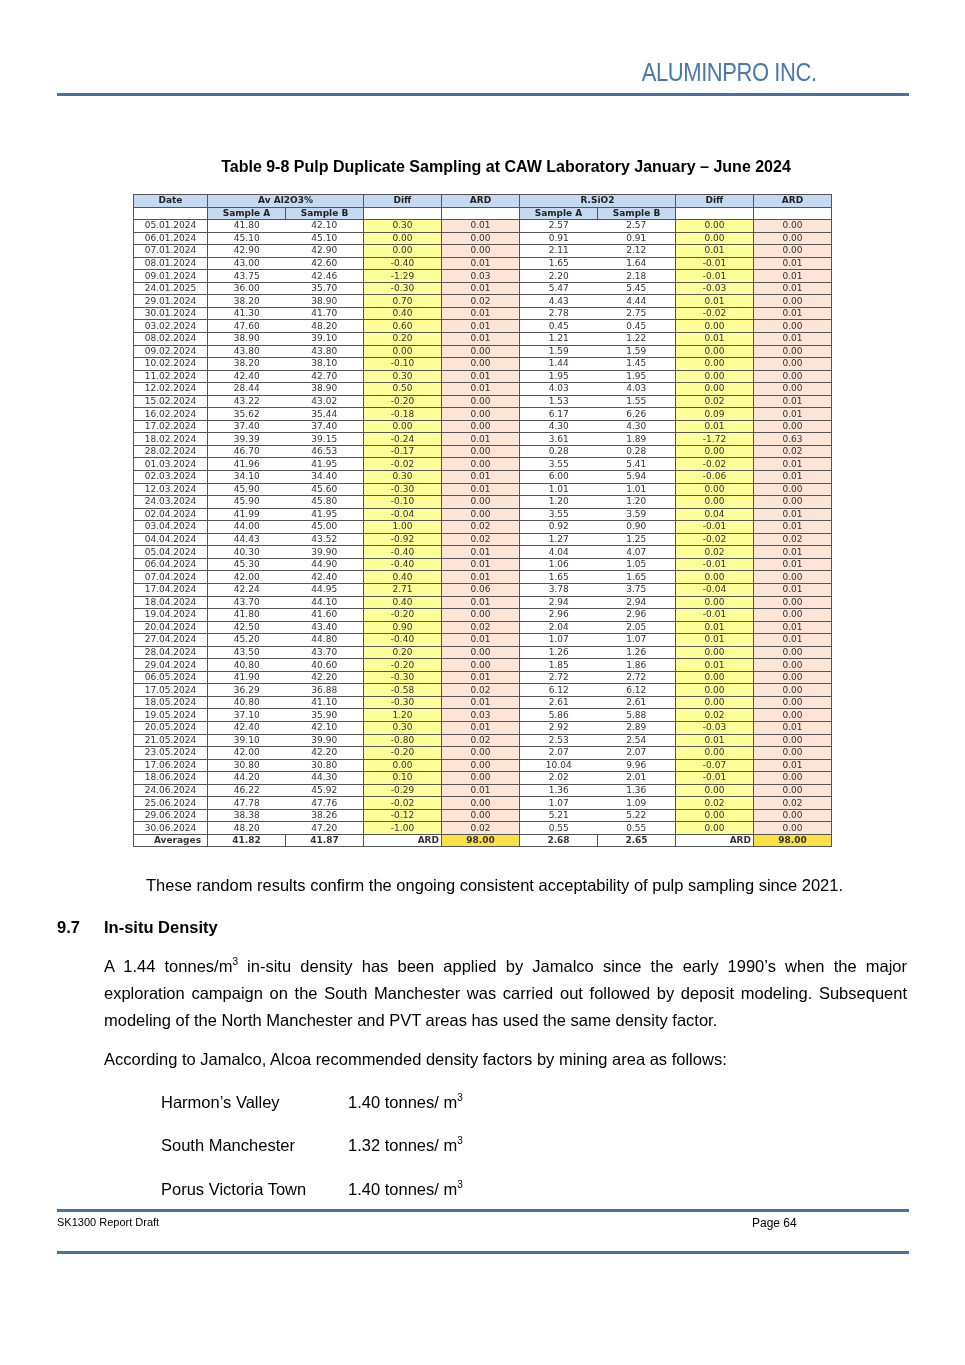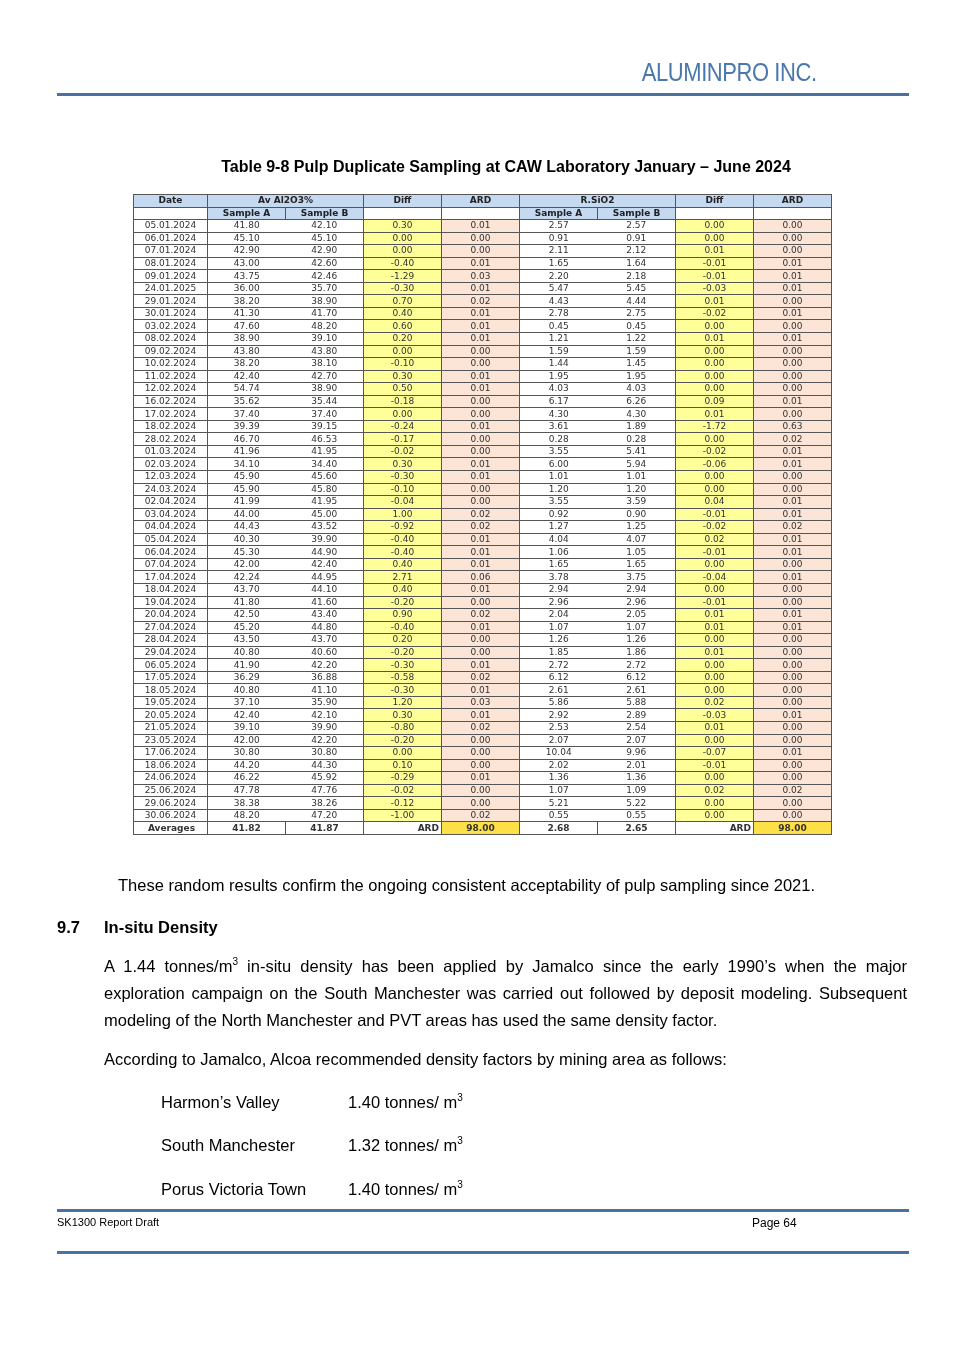--- a/index.html
+++ b/index.html
@@ -200,28 +200,39 @@
         <td class="num b">42.70</td>
         <td class="diff">0.30</td>
         <td class="ard">0.01</td>
         <td class="num a">1.95</td>
         <td class="num b">1.95</td>
         <td class="diff">0.00</td>
         <td class="ard">0.00</td>
       </tr>
       <tr>
         <td class="date">12.02.2024</td>
-        <td class="num a">54.74</td>
+        <td class="num a">28.44</td>
         <td class="num b">38.90</td>
         <td class="diff">0.50</td>
         <td class="ard">0.01</td>
         <td class="num a">4.03</td>
         <td class="num b">4.03</td>
         <td class="diff">0.00</td>
         <td class="ard">0.00</td>
+      </tr>
+      <tr>
+        <td class="date">15.02.2024</td>
+        <td class="num a">43.22</td>
+        <td class="num b">43.02</td>
+        <td class="diff">-0.20</td>
+        <td class="ard">0.00</td>
+        <td class="num a">1.53</td>
+        <td class="num b">1.55</td>
+        <td class="diff">0.02</td>
+        <td class="ard">0.01</td>
       </tr>
       <tr>
         <td class="date">16.02.2024</td>
         <td class="num a">35.62</td>
         <td class="num b">35.44</td>
         <td class="diff">-0.18</td>
         <td class="ard">0.00</td>
         <td class="num a">6.17</td>
         <td class="num b">6.26</td>
         <td class="diff">0.09</td>
@@ -586,34 +597,34 @@
         <td class="diff">-1.00</td>
         <td class="ard">0.02</td>
         <td class="num a">0.55</td>
         <td class="num b">0.55</td>
         <td class="diff">0.00</td>
         <td class="ard">0.00</td>
       </tr>
     </tbody>
   <tfoot>
     <tr class="avg">
-      <td style="text-align:right;padding-right:12px;">Averages</td>
+      <td style="text-align:right;padding-right:6px;">Averages</td>
       <td>41.82</td>
       <td>41.87</td>
       <td style="text-align:right;padding-right:2px;">ARD</td>
       <td class="hl">98.00</td>
       <td>2.68</td>
       <td>2.65</td>
       <td style="text-align:right;padding-right:2px;">ARD</td>
       <td class="hl">98.00</td>
     </tr>
   </tfoot>
 </table>
 
-<div class="para" style="left:118px; top:872px;">These random results confirm the ongoing consistent acceptability of pulp sampling since 2021.</div>
+<div class="para" style="left:146px; top:872px;">These random results confirm the ongoing consistent acceptability of pulp sampling since 2021.</div>
 
 <div class="sec-num">9.7</div>
 <div class="sec-title">In-situ Density</div>
 
 <div class="para justify" style="left:104px; top:948px; width:803px;"><span>A 1.44 tonnes/m</span><sup>3</sup><span> in-situ density has been applied by Jamalco since the early 1990’s when the major exploration campaign on the South Manchester was carried out followed by deposit modeling. Subsequent modeling of the North Manchester and PVT areas has used the same density factor.</span></div>
 
 <div class="para" style="left:104px; top:1046px;">According to Jamalco, Alcoa recommended density factors by mining area as follows:</div>
 
 <div class="density-row" style="top:1092px;"><span class="area">Harmon’s Valley</span><span>1.40 tonnes/ m</span><sup>3</sup></div>
 <div class="density-row" style="top:1135px;"><span class="area">South Manchester</span><span>1.32 tonnes/ m</span><sup>3</sup></div>

